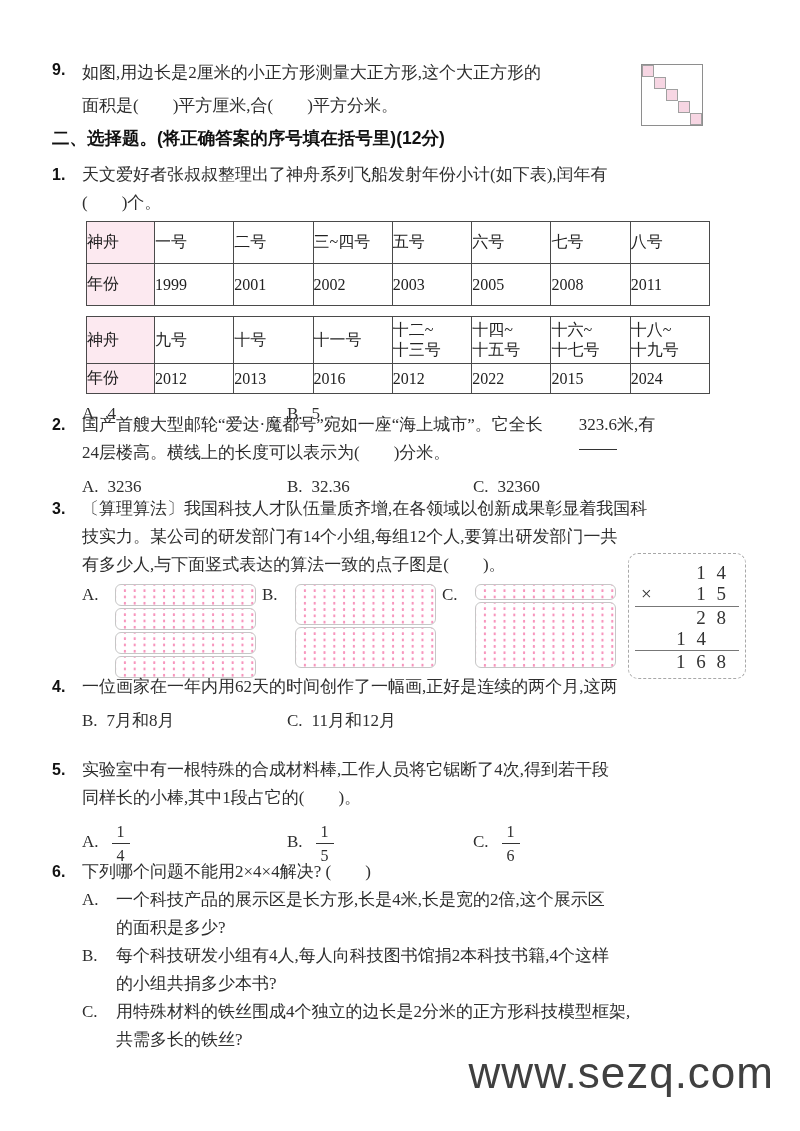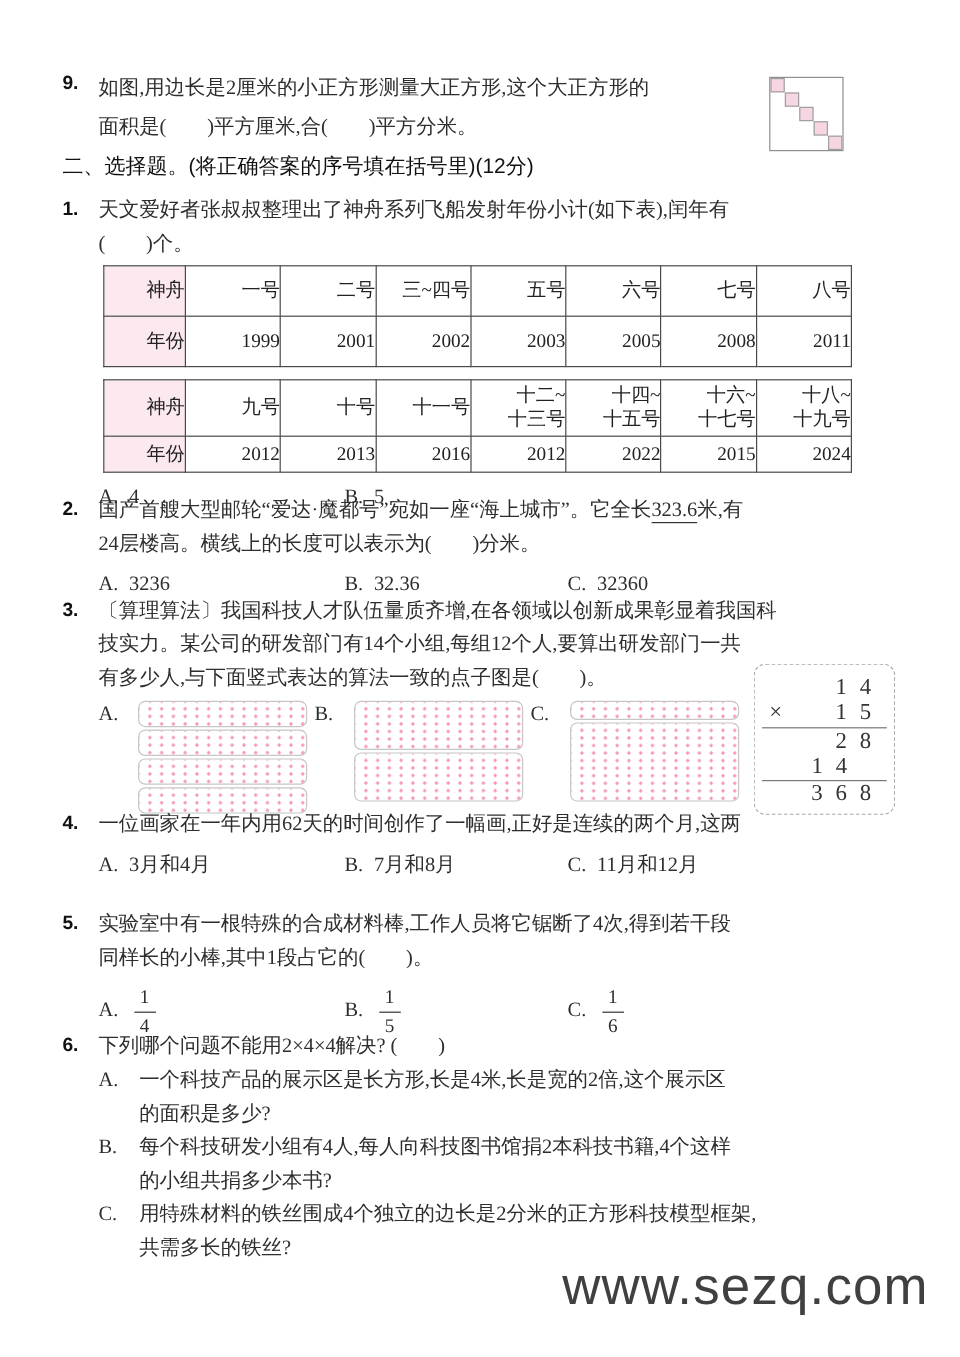--- a/index.html
+++ b/index.html
@@ -11,36 +11,36 @@
   .qnum{
     width:30px;flex:none;font-family:"Liberation Sans","DejaVu Sans",sans-serif;
     font-weight:700;font-size:16px;line-height:28px;color:#111;
   }
   .qbody{flex:1;min-width:0;}
   .qline{white-space:pre-wrap;font-size:17px;line-height:28px;min-height:28px;}
   .lh33{line-height:33px;min-height:33px;}
   .section-title{
     position:absolute;left:52px;top:126px;
     font-family:"Liberation Sans","DejaVu Sans",sans-serif;
-    font-weight:400;font-size:17.5px;color:#111;white-space:pre-wrap;
-  }
-  .u{border-bottom:1.2px solid #333;padding-bottom:1px;}
+    font-weight:700;font-size:17.5px;color:#111;white-space:pre-wrap;
+  }
+  .u{border-bottom:1.2px solid #333;padding-bottom:15px;margin-left:36px;}
   
   .measure-diagram{
     position:absolute;left:641px;top:64px;width:60px;height:60px;
     border:1.5px solid #8e8e8e;box-sizing:content-box;background:#fff;
   }
   .mini-square{
     position:absolute;width:12px;height:12px;box-sizing:border-box;
     background:#f7d6e3;border:1px solid #a0a0a0;
   }
   
   .sz-table{border-collapse:collapse;table-layout:fixed;width:624px;margin:4px 0 0 4px;}
   .sz-table td{
-    border:1.2px solid #4a4a4a;text-align:right;vertical-align:middle;
+    border:1.2px solid #4a4a4a;text-align:left;vertical-align:middle;
     font-size:16px;color:#222;padding:0;
   }
   .sz-table td:first-child{background:#fce9f0;}
   .t1 td{height:41px;}
   .t2 tr:first-child td{height:46px;line-height:20px;}
   .t2 tr:last-child td{height:29px;}
   .tgap{height:6px;}
   
   .opt-row{
     display:grid;grid-template-columns:205px 186px auto;
@@ -235,29 +235,28 @@
     </div>
   </div>
   <div class="mult-box" style="top:553px;">
     <div class="m-line">1 4</div>
     <div class="m-op">
       <span>×</span>
       <span>1 5</span>
     </div>
     <div class="m-line">2 8</div>
     <div class="m-line m-shift">1 4</div>
-    <div class="m-line">3 6 8</div>
+    <div class="m-line">1 6 8</div>
   </div>
 
   <div class="question" style="top:673px;">
     <span class="qnum">4.</span>
     <div class="qbody">
       <div class="qline">一位画家在一年内用62天的时间创作了一幅画,正好是连续的两个月,这两</div>
       <div class="opt-row">
-        <span class="opt"><span class="opt-label">A.</span><span>3月和4月</span></span>
         <span class="opt"><span class="opt-label">B.</span><span>7月和8月</span></span>
         <span class="opt"><span class="opt-label">C.</span><span>11月和12月</span></span>
       </div>
     </div>
   </div>
 
   <div class="question" style="top:756px;">
     <span class="qnum">5.</span>
     <div class="qbody">
       <div class="qline">实验室中有一根特殊的合成材料棒,工作人员将它锯断了4次,得到若干段</div>

